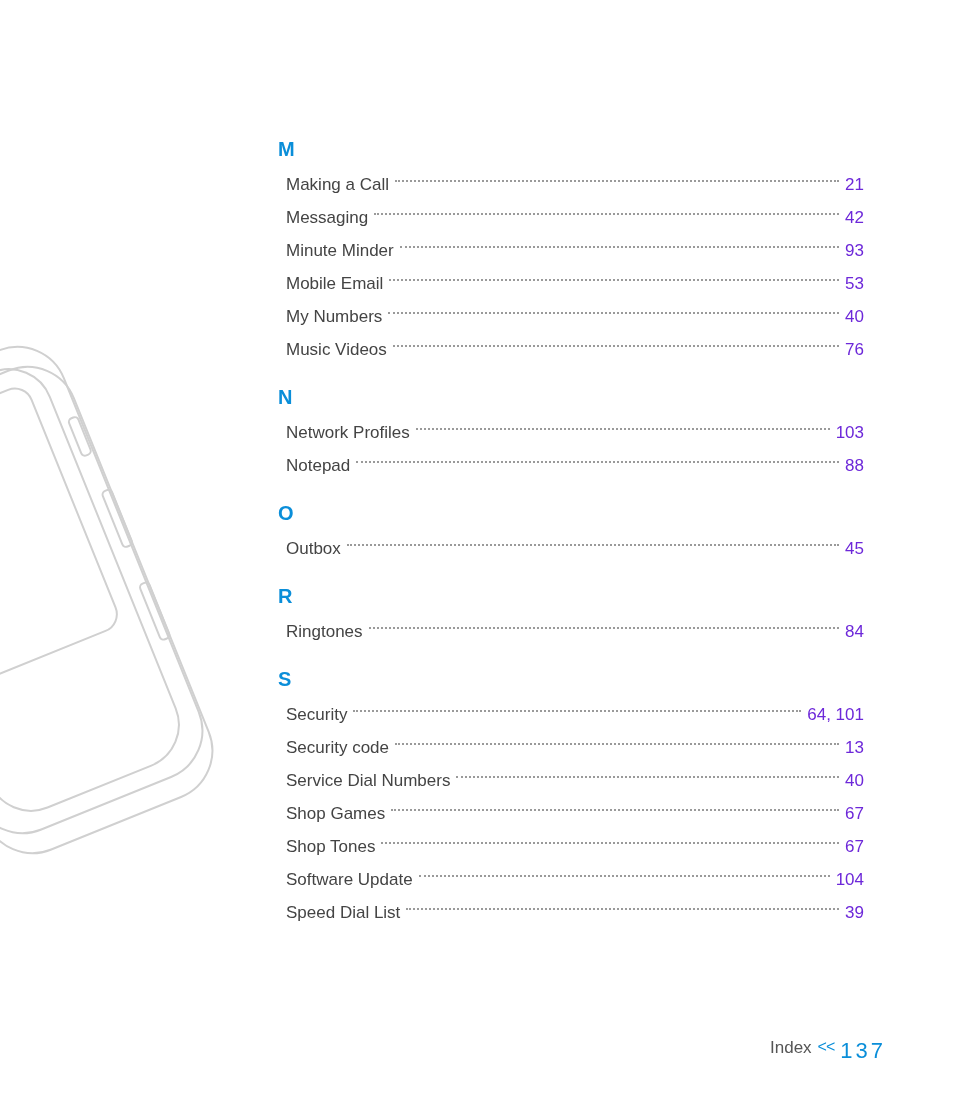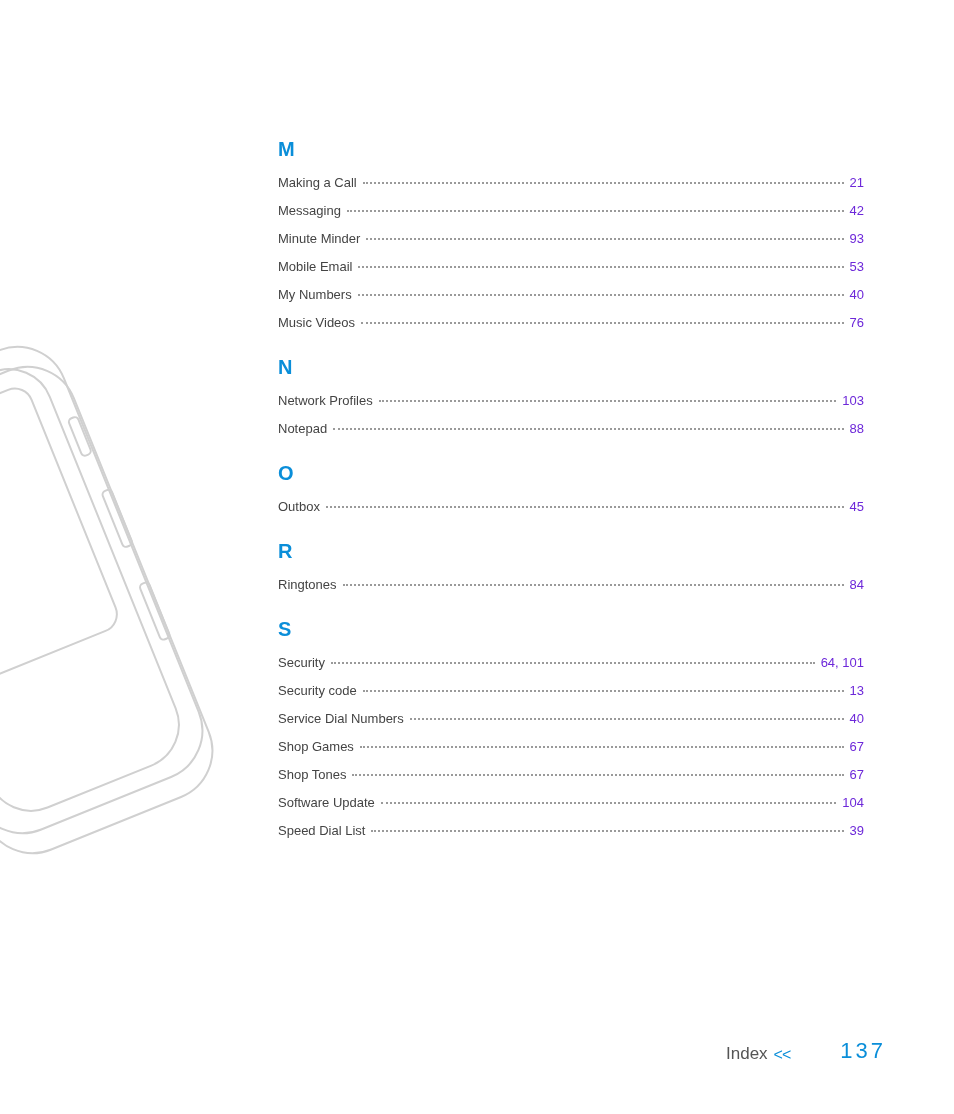--- a/index.html
+++ b/index.html
@@ -29,47 +29,48 @@
   .section-heading {
     font-size: 20px;
     font-weight: 600;
     letter-spacing: 0.5px;
     margin-bottom: 14px;
     margin-top: 26px;
   }
   .section-heading:first-child { margin-top: 0; }
   .index-row {
     display: flex;
-    align-items: flex-end;
-    font-size: 13px;
+    align-items: center;
+    font-size: 17px;
     color: #555;
     margin-bottom: 13px;
     white-space: nowrap;
+    margin-left: 8px;
   }
   .index-label { flex: 0 0 auto; font-weight: 400; color: #444; }
   .index-dots {
     flex: 1 1 auto;
     border-bottom: 2px dotted #9a9a9a;
     margin: 0 6px 3px 6px;
     height: 1px;
     transform: translateY(-3px);
   }
   .index-page { flex: 0 0 auto; color: #6d28d9; }
   .footer {
     position: absolute;
     right: 68px;
     bottom: 50px;
     font-size: 17px;
     display: flex;
-    align-items: flex-end;
+    align-items: flex-start;
     gap: 6px;
   }
   .footer-label { color: #555; }
   .footer-arrows { letter-spacing: -1px; font-size: 16px; }
-  .footer-page { font-size: 22px; letter-spacing: 3px; font-weight: 400; margin-left: 44px; }
+  .footer-page { font-size: 22px; letter-spacing: 3px; font-weight: 400; }
 </style>
 </head>
 <body>
 
 <svg class="phone-art" viewBox="0 0 420 560">
   <g fill="none" stroke="#d0d0d0" stroke-width="2">
     <rect x="40" y="30" width="240" height="460" rx="50" transform="rotate(-22 160 260)"></rect>
     <rect x="60" y="48" width="200" height="424" rx="44" transform="rotate(-22 160 260)"></rect>
     <rect x="78" y="70" width="164" height="260" rx="18" transform="rotate(-22 160 260)"></rect>
     <rect x="50" y="50" width="240" height="460" rx="50" transform="rotate(-22 170 280)"></rect>

